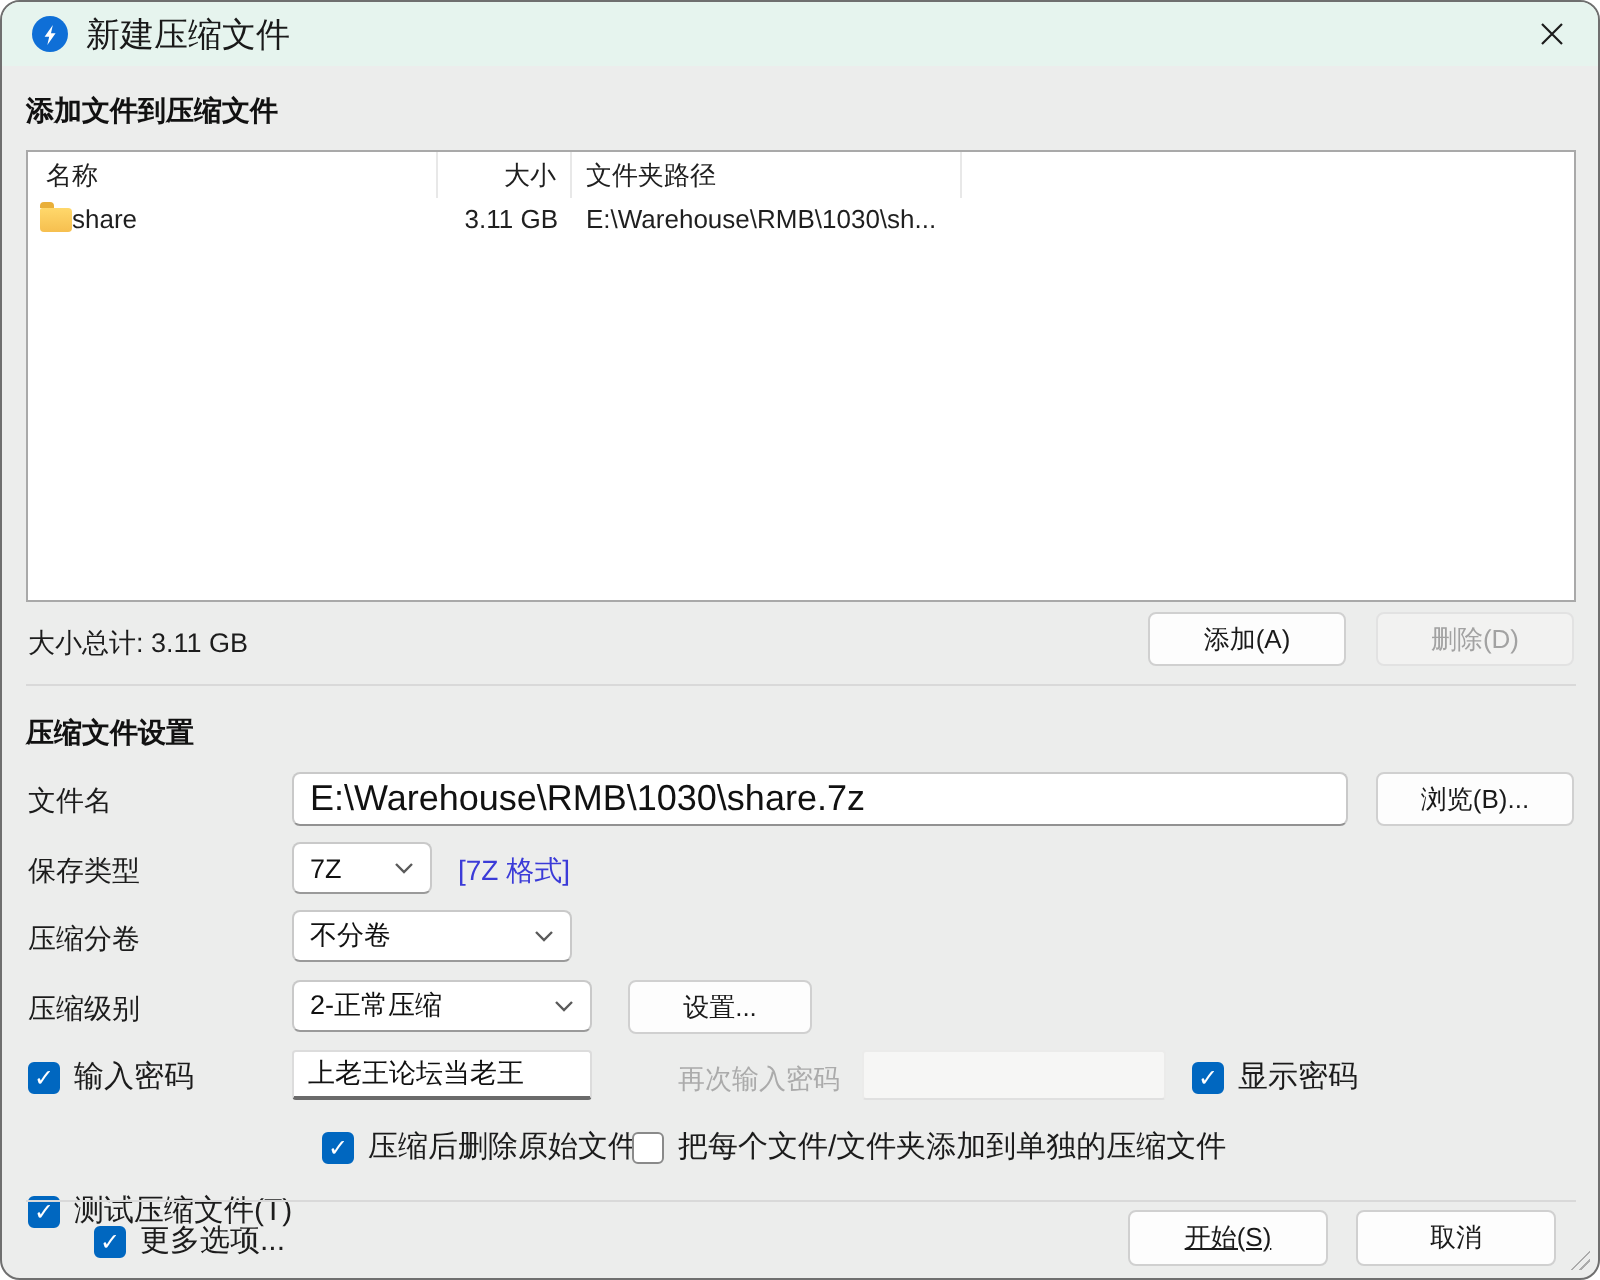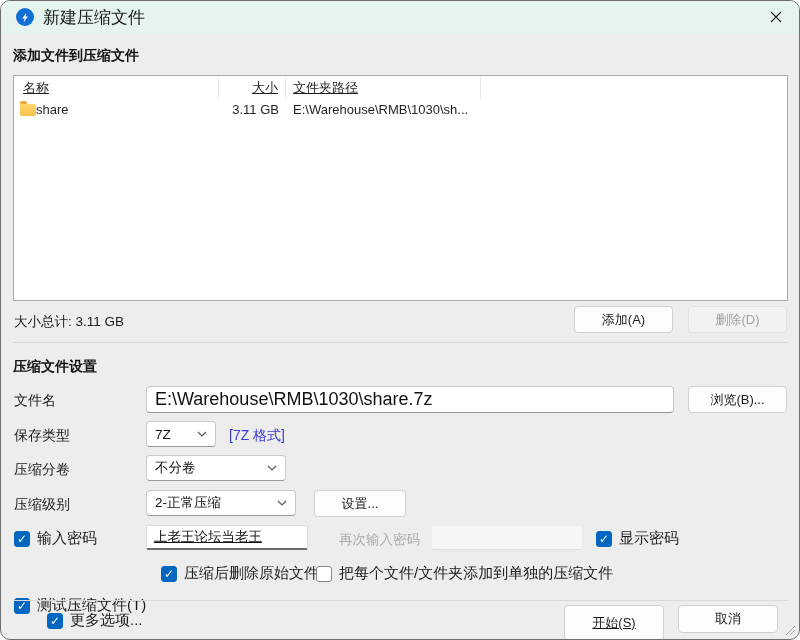--- a/index.html
+++ b/index.html
@@ -14,21 +14,21 @@
   .appicon svg{display:block;}
   .wtitle{margin-left:9px;font-size:17px;color:#1a1a1a;}
   .closebtn{position:absolute;right:0;top:0;width:46px;height:32px;display:flex;
             align-items:center;justify-content:center;cursor:pointer;border-top-right-radius:10px;}
   
   .sechead{position:absolute;left:12px;font-size:14px;font-weight:bold;color:#111;}
   
   .filetable{position:absolute;left:12px;top:74px;width:775px;height:226px;background:#fff;
              border:1px solid #a9a9a9;font-size:13px;color:#1f1f1f;}
   .thead{display:flex;height:23px;line-height:23px;}
-  .thead .cell{border-right:1px solid #e8e8e8;overflow:hidden;white-space:nowrap;text-decoration:underline;}
+  .thead .cell{border-right:1px solid #e8e8e8;overflow:hidden;white-space:nowrap;}
   .c-name{width:205px;padding-left:9px;}
   .c-size{width:67px;text-align:right;padding-right:7px;}
   .c-path{width:195px;padding-left:7px;}
   .c-fill{flex:1;border-right:none !important;}
   .trow{display:flex;height:21px;line-height:21px;align-items:center;}
   .trow .cell{overflow:hidden;white-space:nowrap;border-right:none;}
   .namecell{width:205px;padding-left:6px;display:flex;align-items:center;gap:0;}
   
   .folder{width:16px;height:12px;background:linear-gradient(#ffd86b,#f6bf4f);border-radius:1px 2px 2px 2px;
           position:relative;flex:0 0 auto;}
@@ -142,21 +142,21 @@
           <path d="M1 1l4 4 4-4" stroke="#5a5a5a" stroke-width="1.2" fill="none"></path>
         </svg>
       </span>
   </div>
   <div class="btn" style="left:313px;top:489px;width:92px;">设置...</div>
 
   <div class="cb" style="left:13px;top:528px;">
     <span class="box checked"></span>
     <span>输入密码</span>
   </div>
-  <input class="pwdbox" style="left: 145px; top: 524px; width: 162px; text-decoration: underline;" value="上老王论坛当老王">
+  <input class="pwdbox" style="left: 145px; top: 524px; width: 150px;" value="上老王论坛当老王">
   <div class="graylabel" style="left:338px;top:530px;">再次输入密码</div>
   <input class="pwdbox" style="left: 430px; top: 524px; width: 152px;" disabled="" value="">
   <div class="cb" style="left:595px;top:528px;">
     <span class="box checked"></span>
     <span>显示密码</span>
   </div>
 
   <div class="cb" style="left:13px;top:595px;">
     <span class="box checked"></span>
     <span>测试压缩文件(T)</span>
@@ -168,17 +168,17 @@
   <div class="cb" style="left:315px;top:563px;">
     <span class="box"></span>
     <span>把每个文件/文件夹添加到单独的压缩文件</span>
   </div>
 
   <div class="divider" style="top:599px;"></div>
   <div class="cb" style="left:13px;top:610px;margin-left:33px;">
     <span class="box checked"></span>
     <span>更多选项...</span>
   </div>
-  <div class="btn" style="left:563px;top:604px;width:100px;height:36px;text-decoration:underline;">开始(S)</div>
+  <div class="btn" style="left:563px;top:604px;width:100px;height:28px;text-decoration:underline;">开始(S)</div>
   <div class="btn" style="left:677px;top:604px;width:100px;height:28px;">取消</div>
   <div class="grip"></div>
 
 </div>
 
 </body></html>

